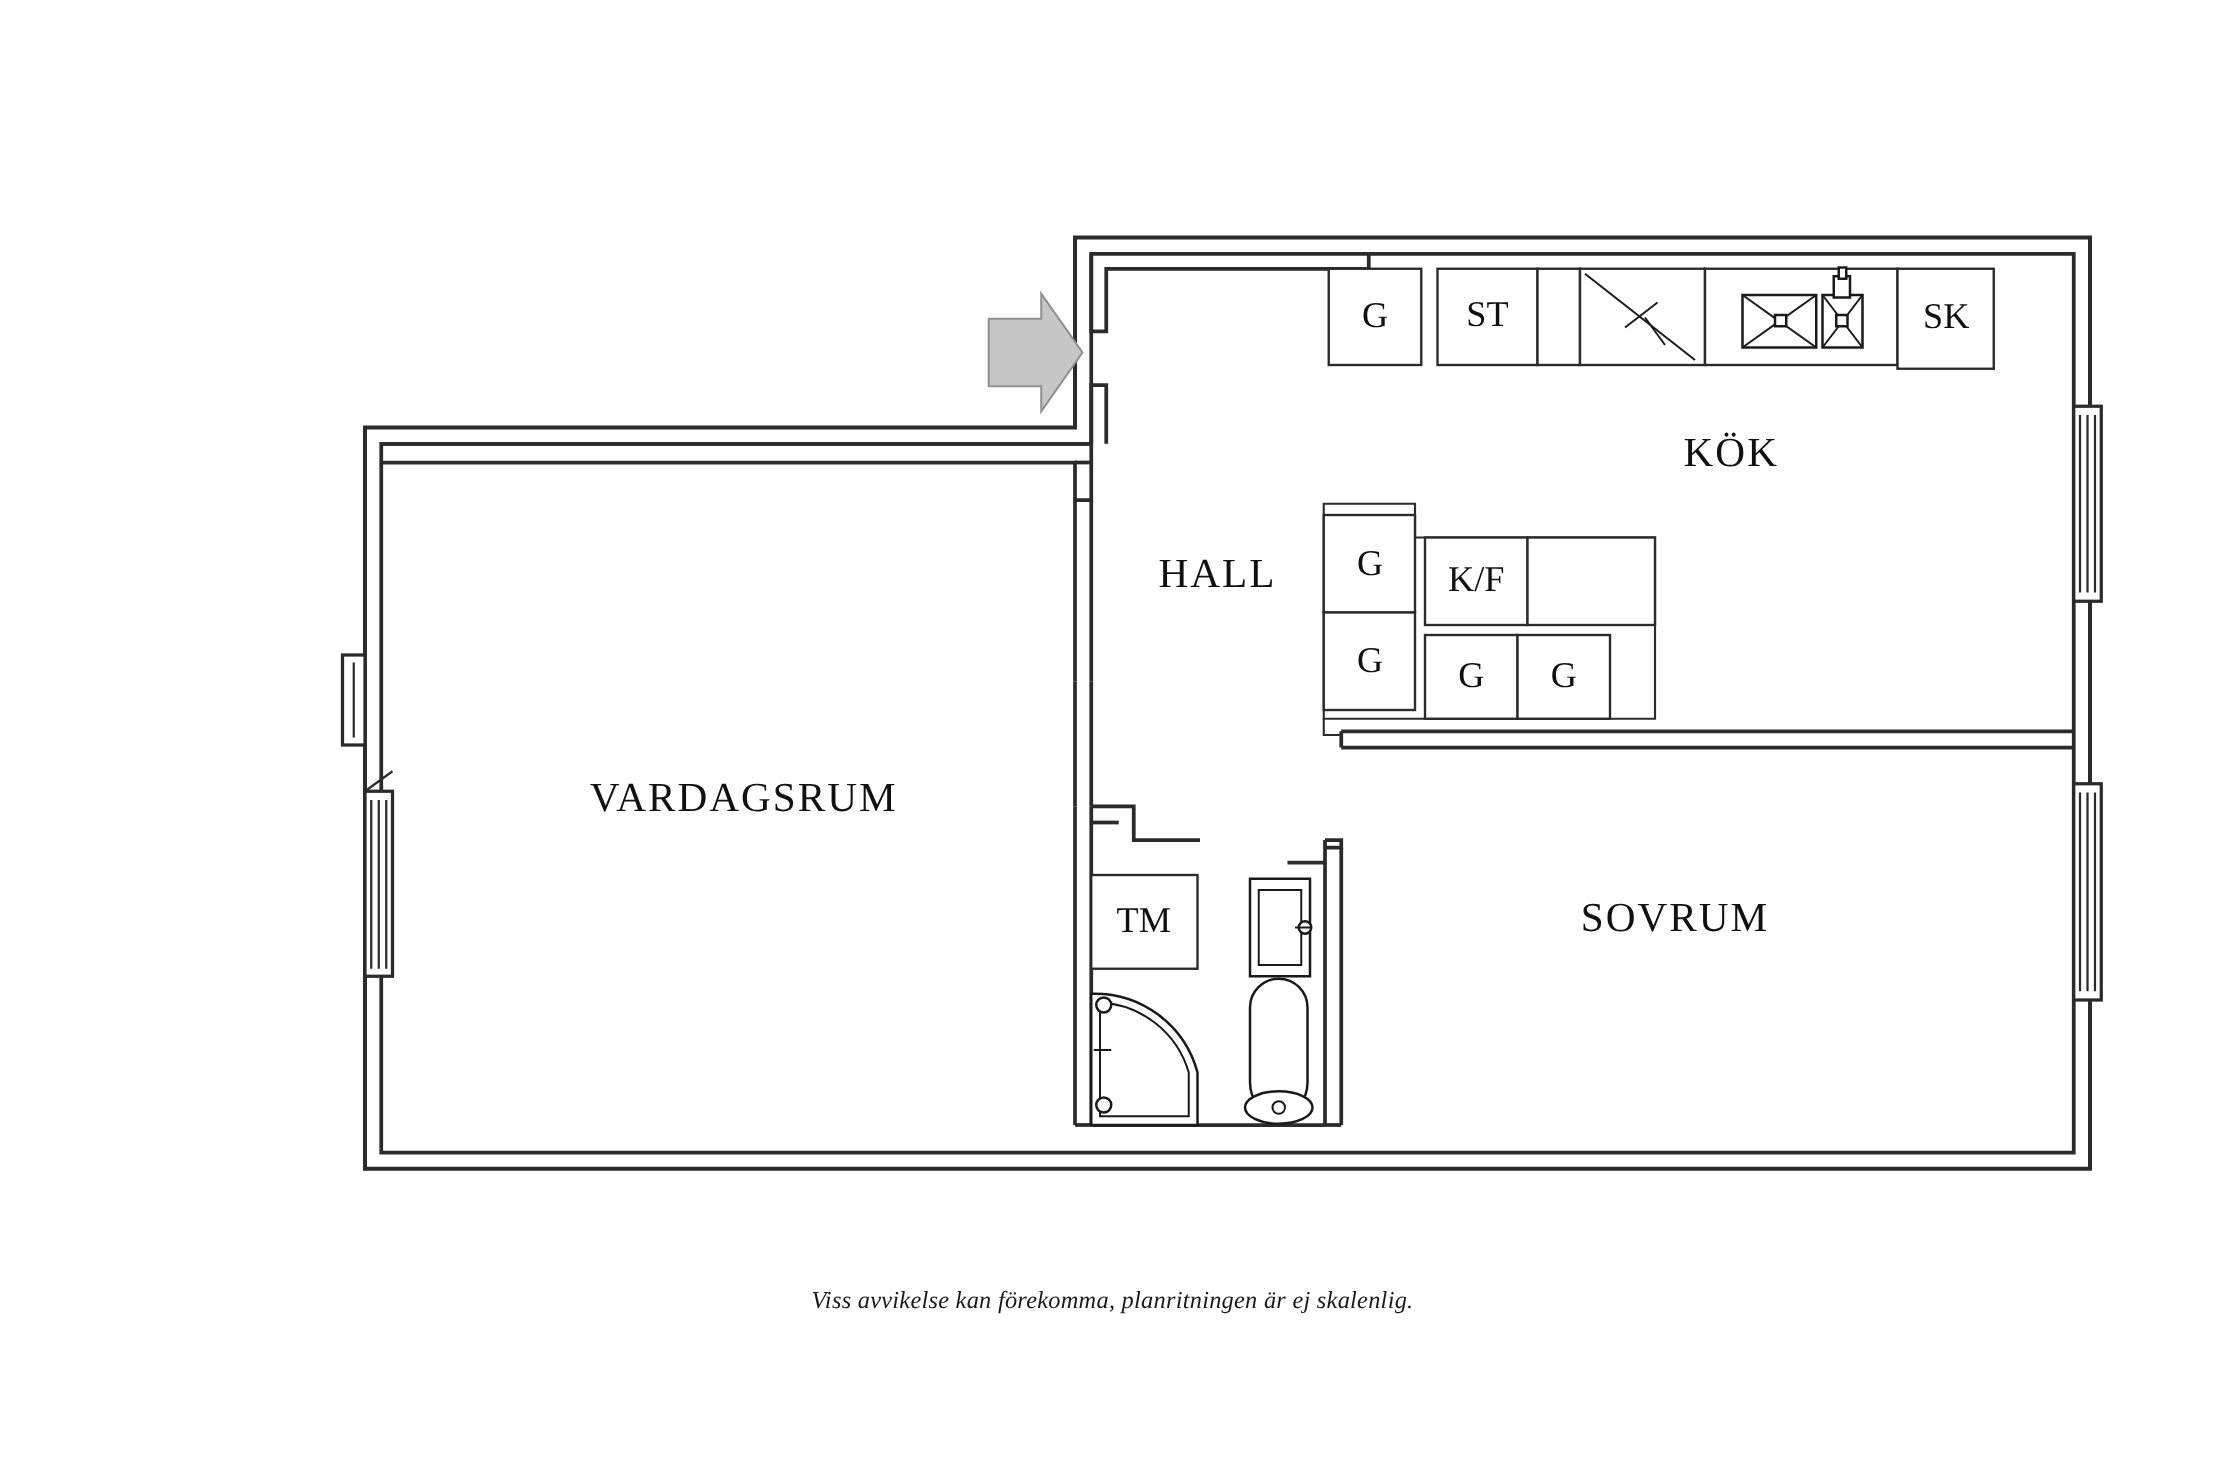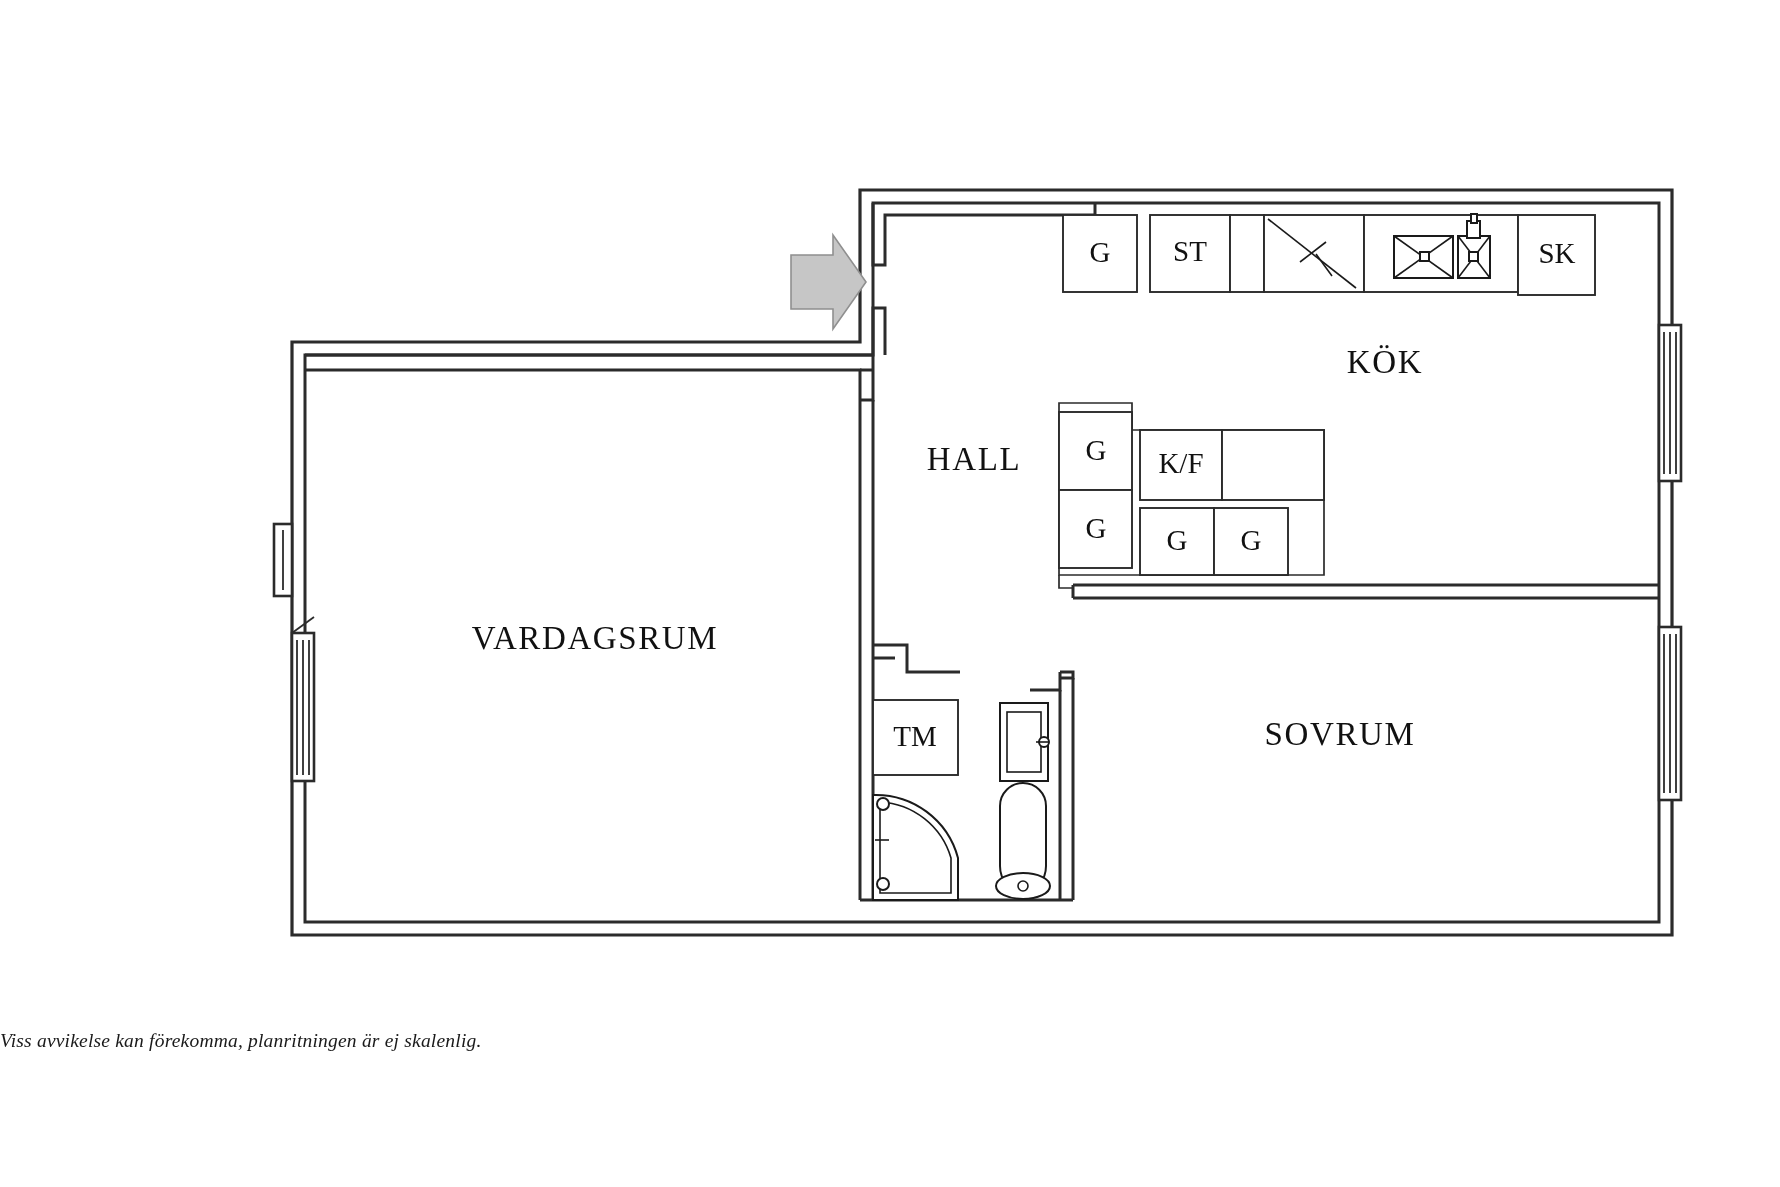--- a/index.html
+++ b/index.html
@@ -86,21 +86,21 @@
     font-size: 29px;
     fill: #111111;
     text-anchor: middle;
     dominant-baseline: middle;
   }
   #disclaimer {
     position: absolute;
     left: 0;
     top: 1030px;
     width: 1780px;
-    text-align: left;
+    text-align: center;
     font-family: "Liberation Serif", "DejaVu Serif", serif;
     font-style: italic;
     font-size: 19.5px;
     color: #1a1a1a;
     letter-spacing: 0.2px;
   }
 </style>
 </head>
 <body>
 

